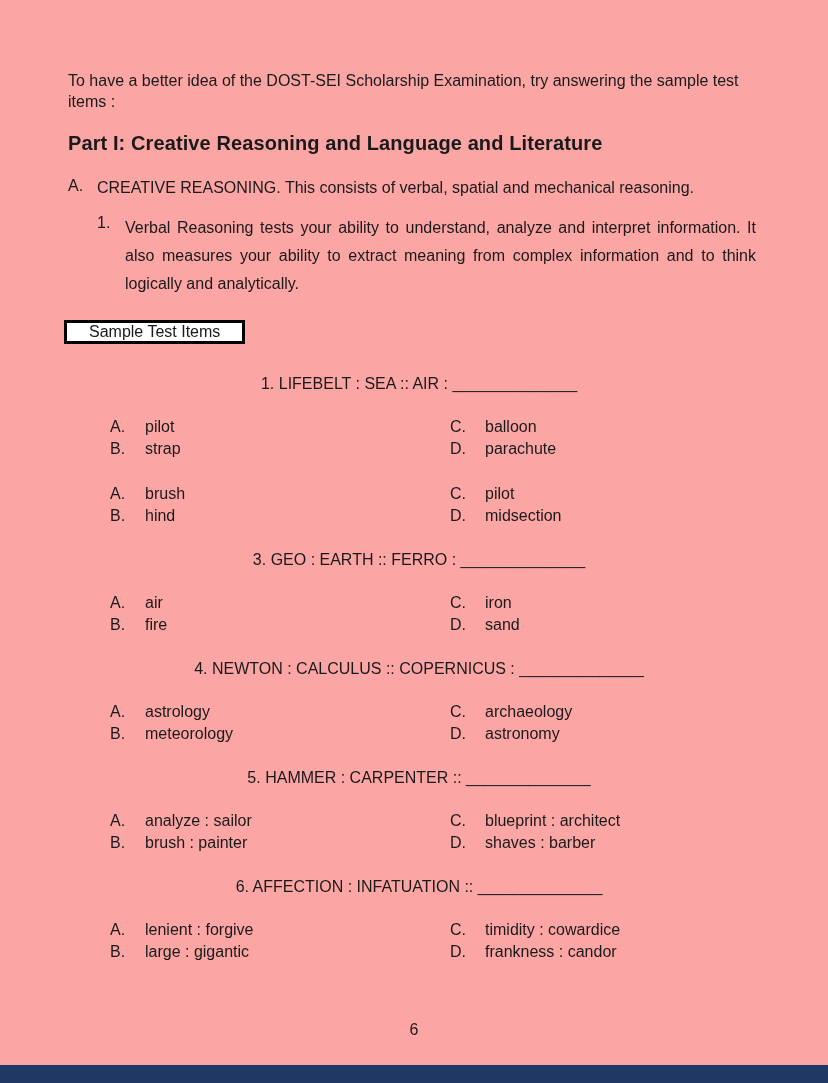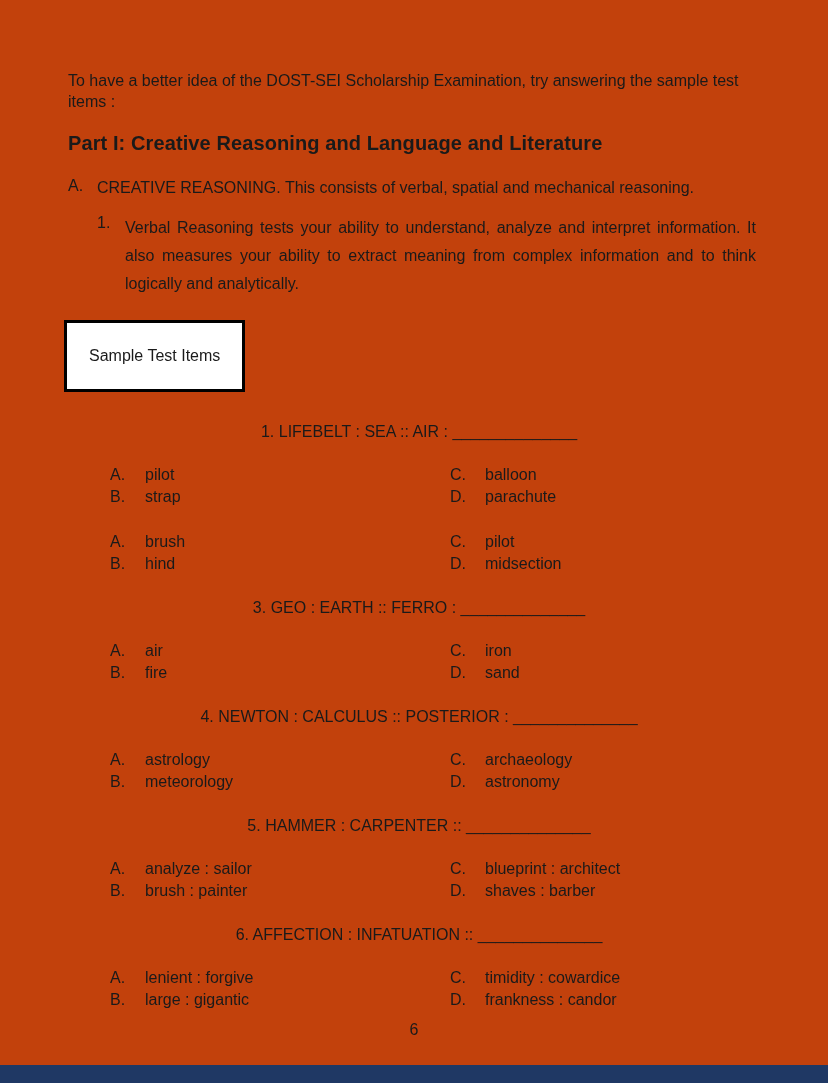--- a/index.html
+++ b/index.html
@@ -1,21 +1,21 @@
 <!DOCTYPE html>
 <html><head>
 <meta charset="utf-8">
 <style>
   * { margin: 0; padding: 0; box-sizing: border-box; }
   html, body { background: #ffffff; }
   .page {
     position: relative;
     width: 828px;
     height: 1083px;
-    background: #c2410c;
+    background: #fca5a5;
     font-family: "Liberation Sans", "DejaVu Sans", sans-serif;
     font-size: 16px;
     color: #1a1a1a;
     overflow: hidden;
     margin: 0 auto;
   }
   .content { padding: 70px 72px 0 68px; }
 
   .intro {
     line-height: 21px;
@@ -35,21 +35,21 @@
 
   .verbal-item { margin-left: 29px; margin-bottom: 22px; }
   .verbal-item .row-label { flex: 0 0 28px; }
   .verbal-item .row-body { width: 631px; text-align: justify; line-height: 28px; }
 
   .inline-bold { font-weight: normal; }
 
   .sample-box {
     display: inline-block;
     border: 3px solid #000000;
-    padding: 24px 22px;
+    padding: 0 22px;
     margin-left: -4px;
     margin-bottom: 30px;
     background: #ffffff;
   }
 
   .questions { }
   .question { margin-left: 14px; margin-bottom: 24px; }
   .question .stem-line { line-height: 19px; margin-bottom: 23px; white-space: nowrap; text-align: center; }
   .choices {
     display: grid;
@@ -175,21 +175,21 @@
           <div class="choice">
               <span class="letter">D.</span>
               <span>sand</span>
             </div>
         </div>
       </div>
 
       <div class="question">
         <div class="stem-line">
           <span>4.</span>
-          <span>NEWTON : CALCULUS :: POSTERIOR : ______________</span>
+          <span>NEWTON : CALCULUS :: COPERNICUS : ______________</span>
         </div>
         <div class="choices">
           <div class="choice">
               <span class="letter">A.</span>
               <span>astrology</span>
             </div>
           <div class="choice">
               <span class="letter">C.</span>
               <span>archaeology</span>
             </div>

